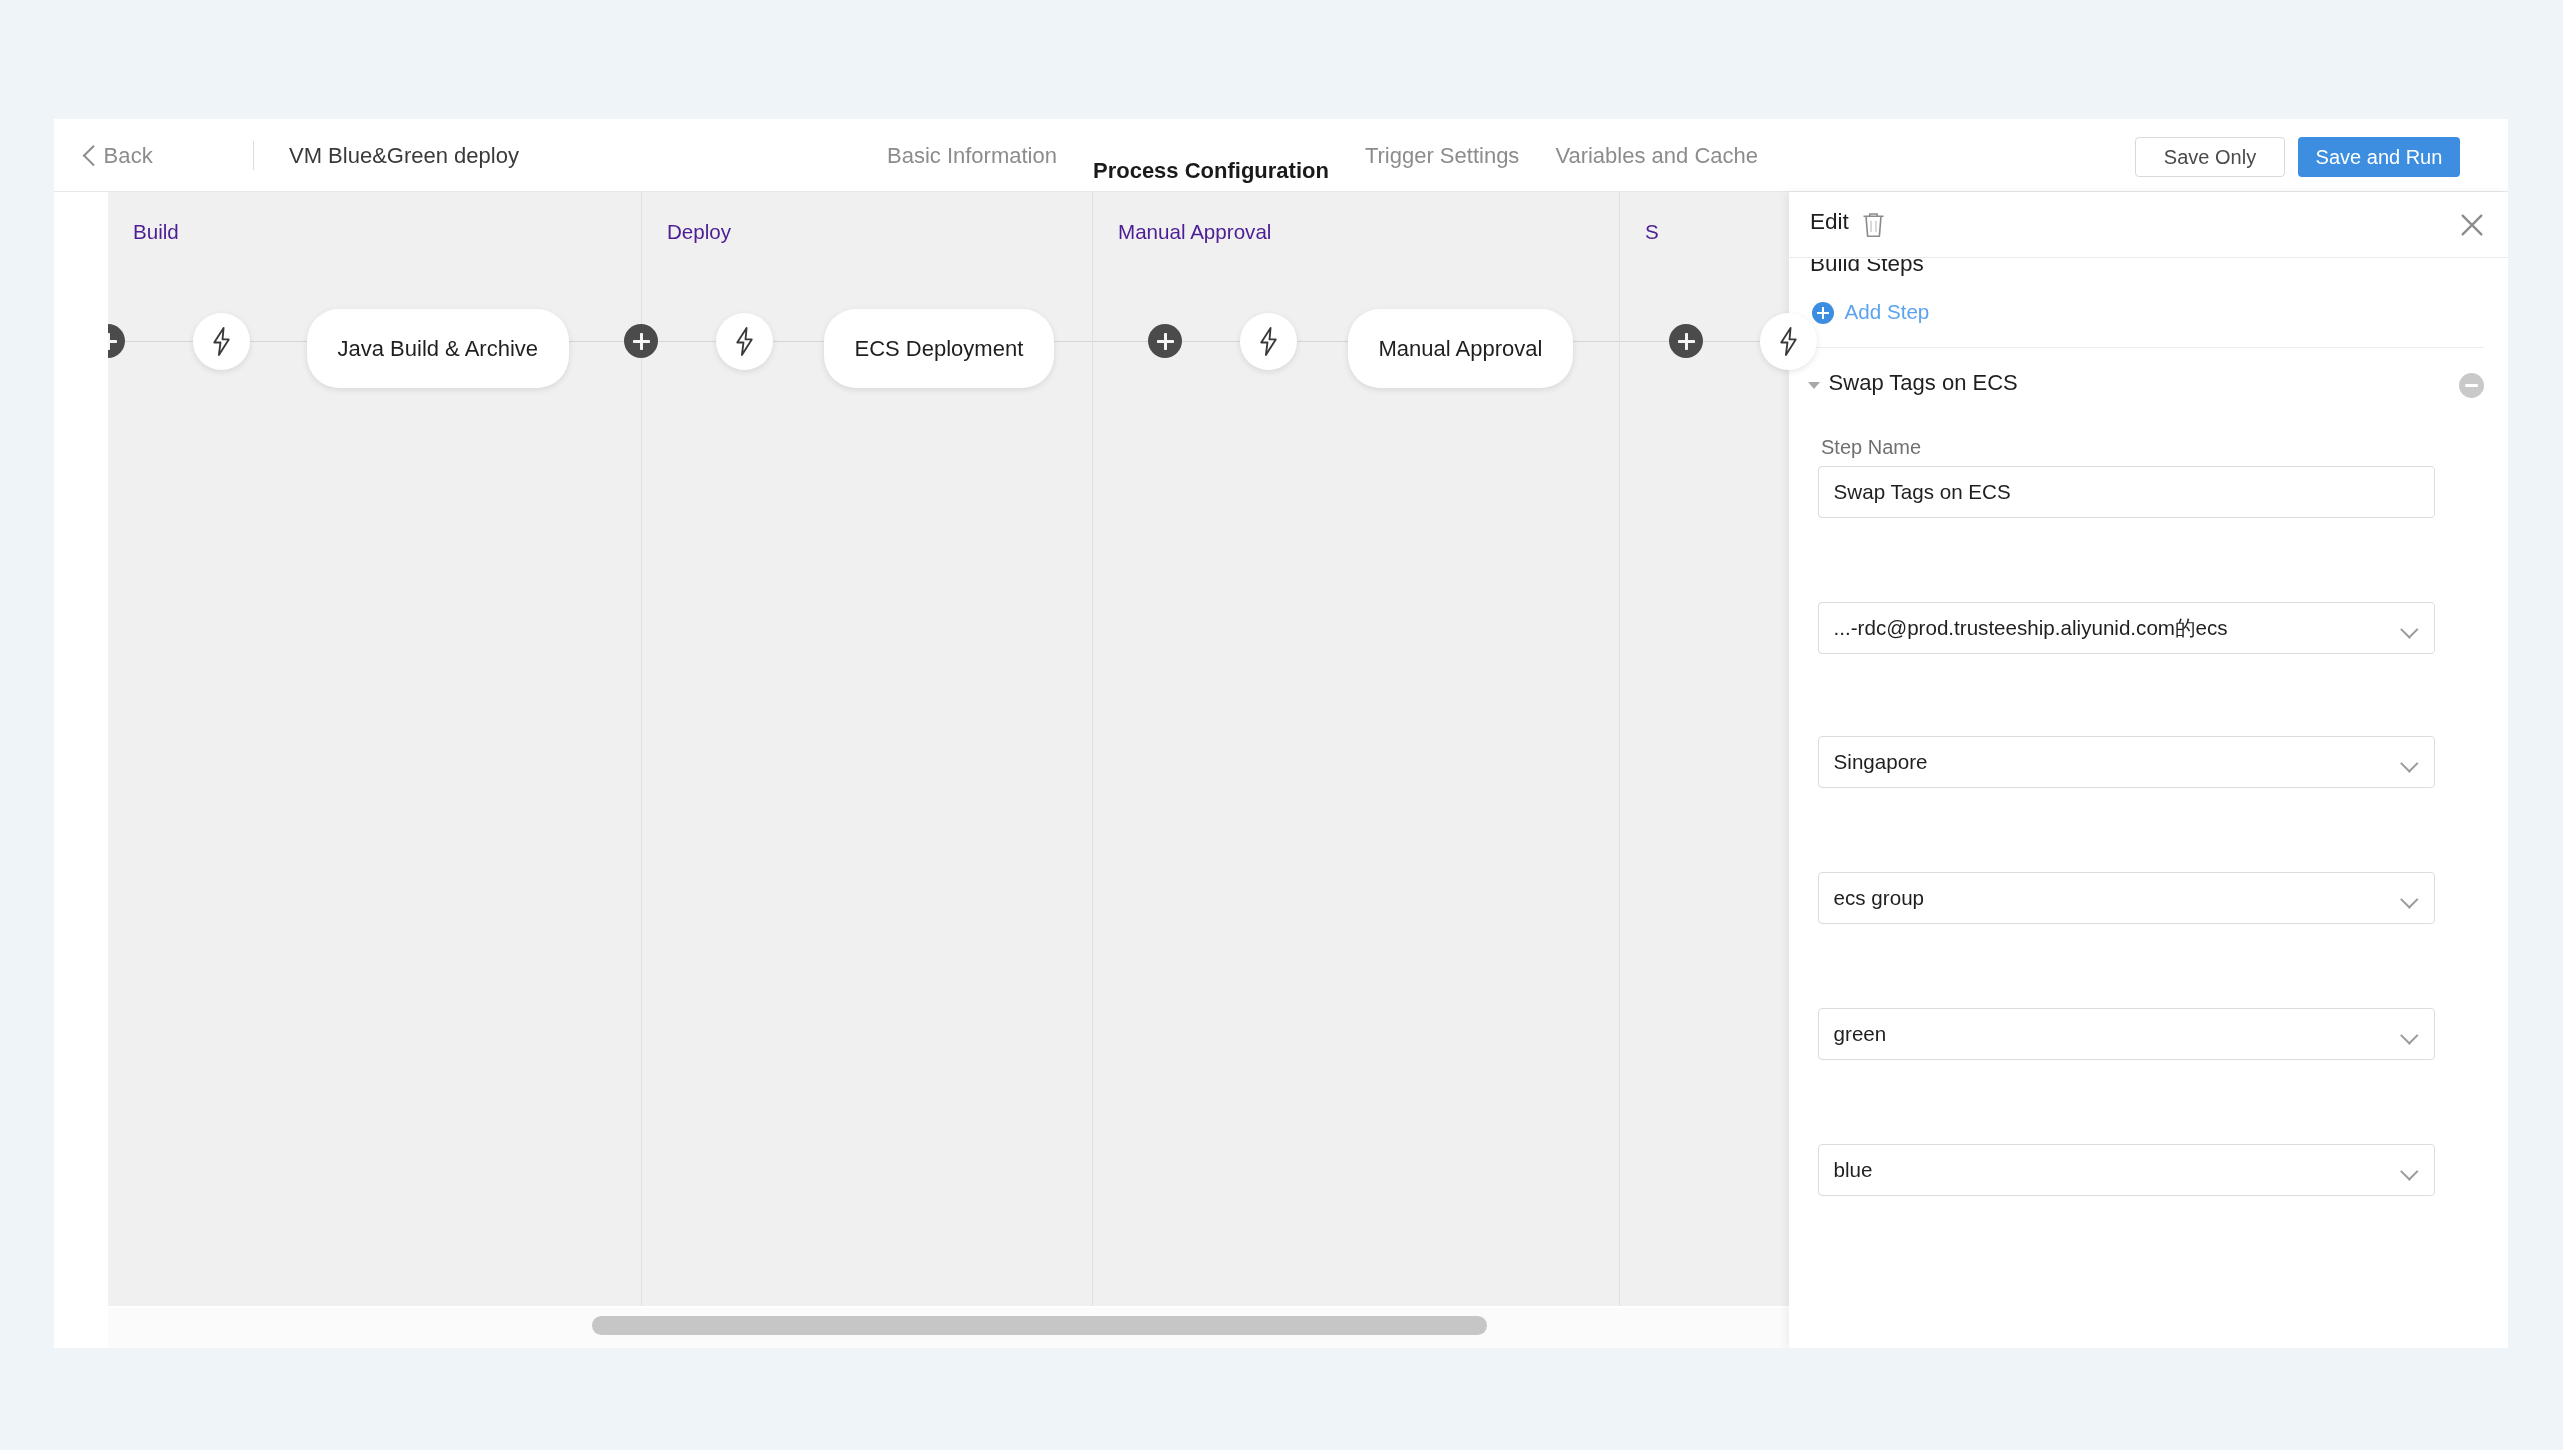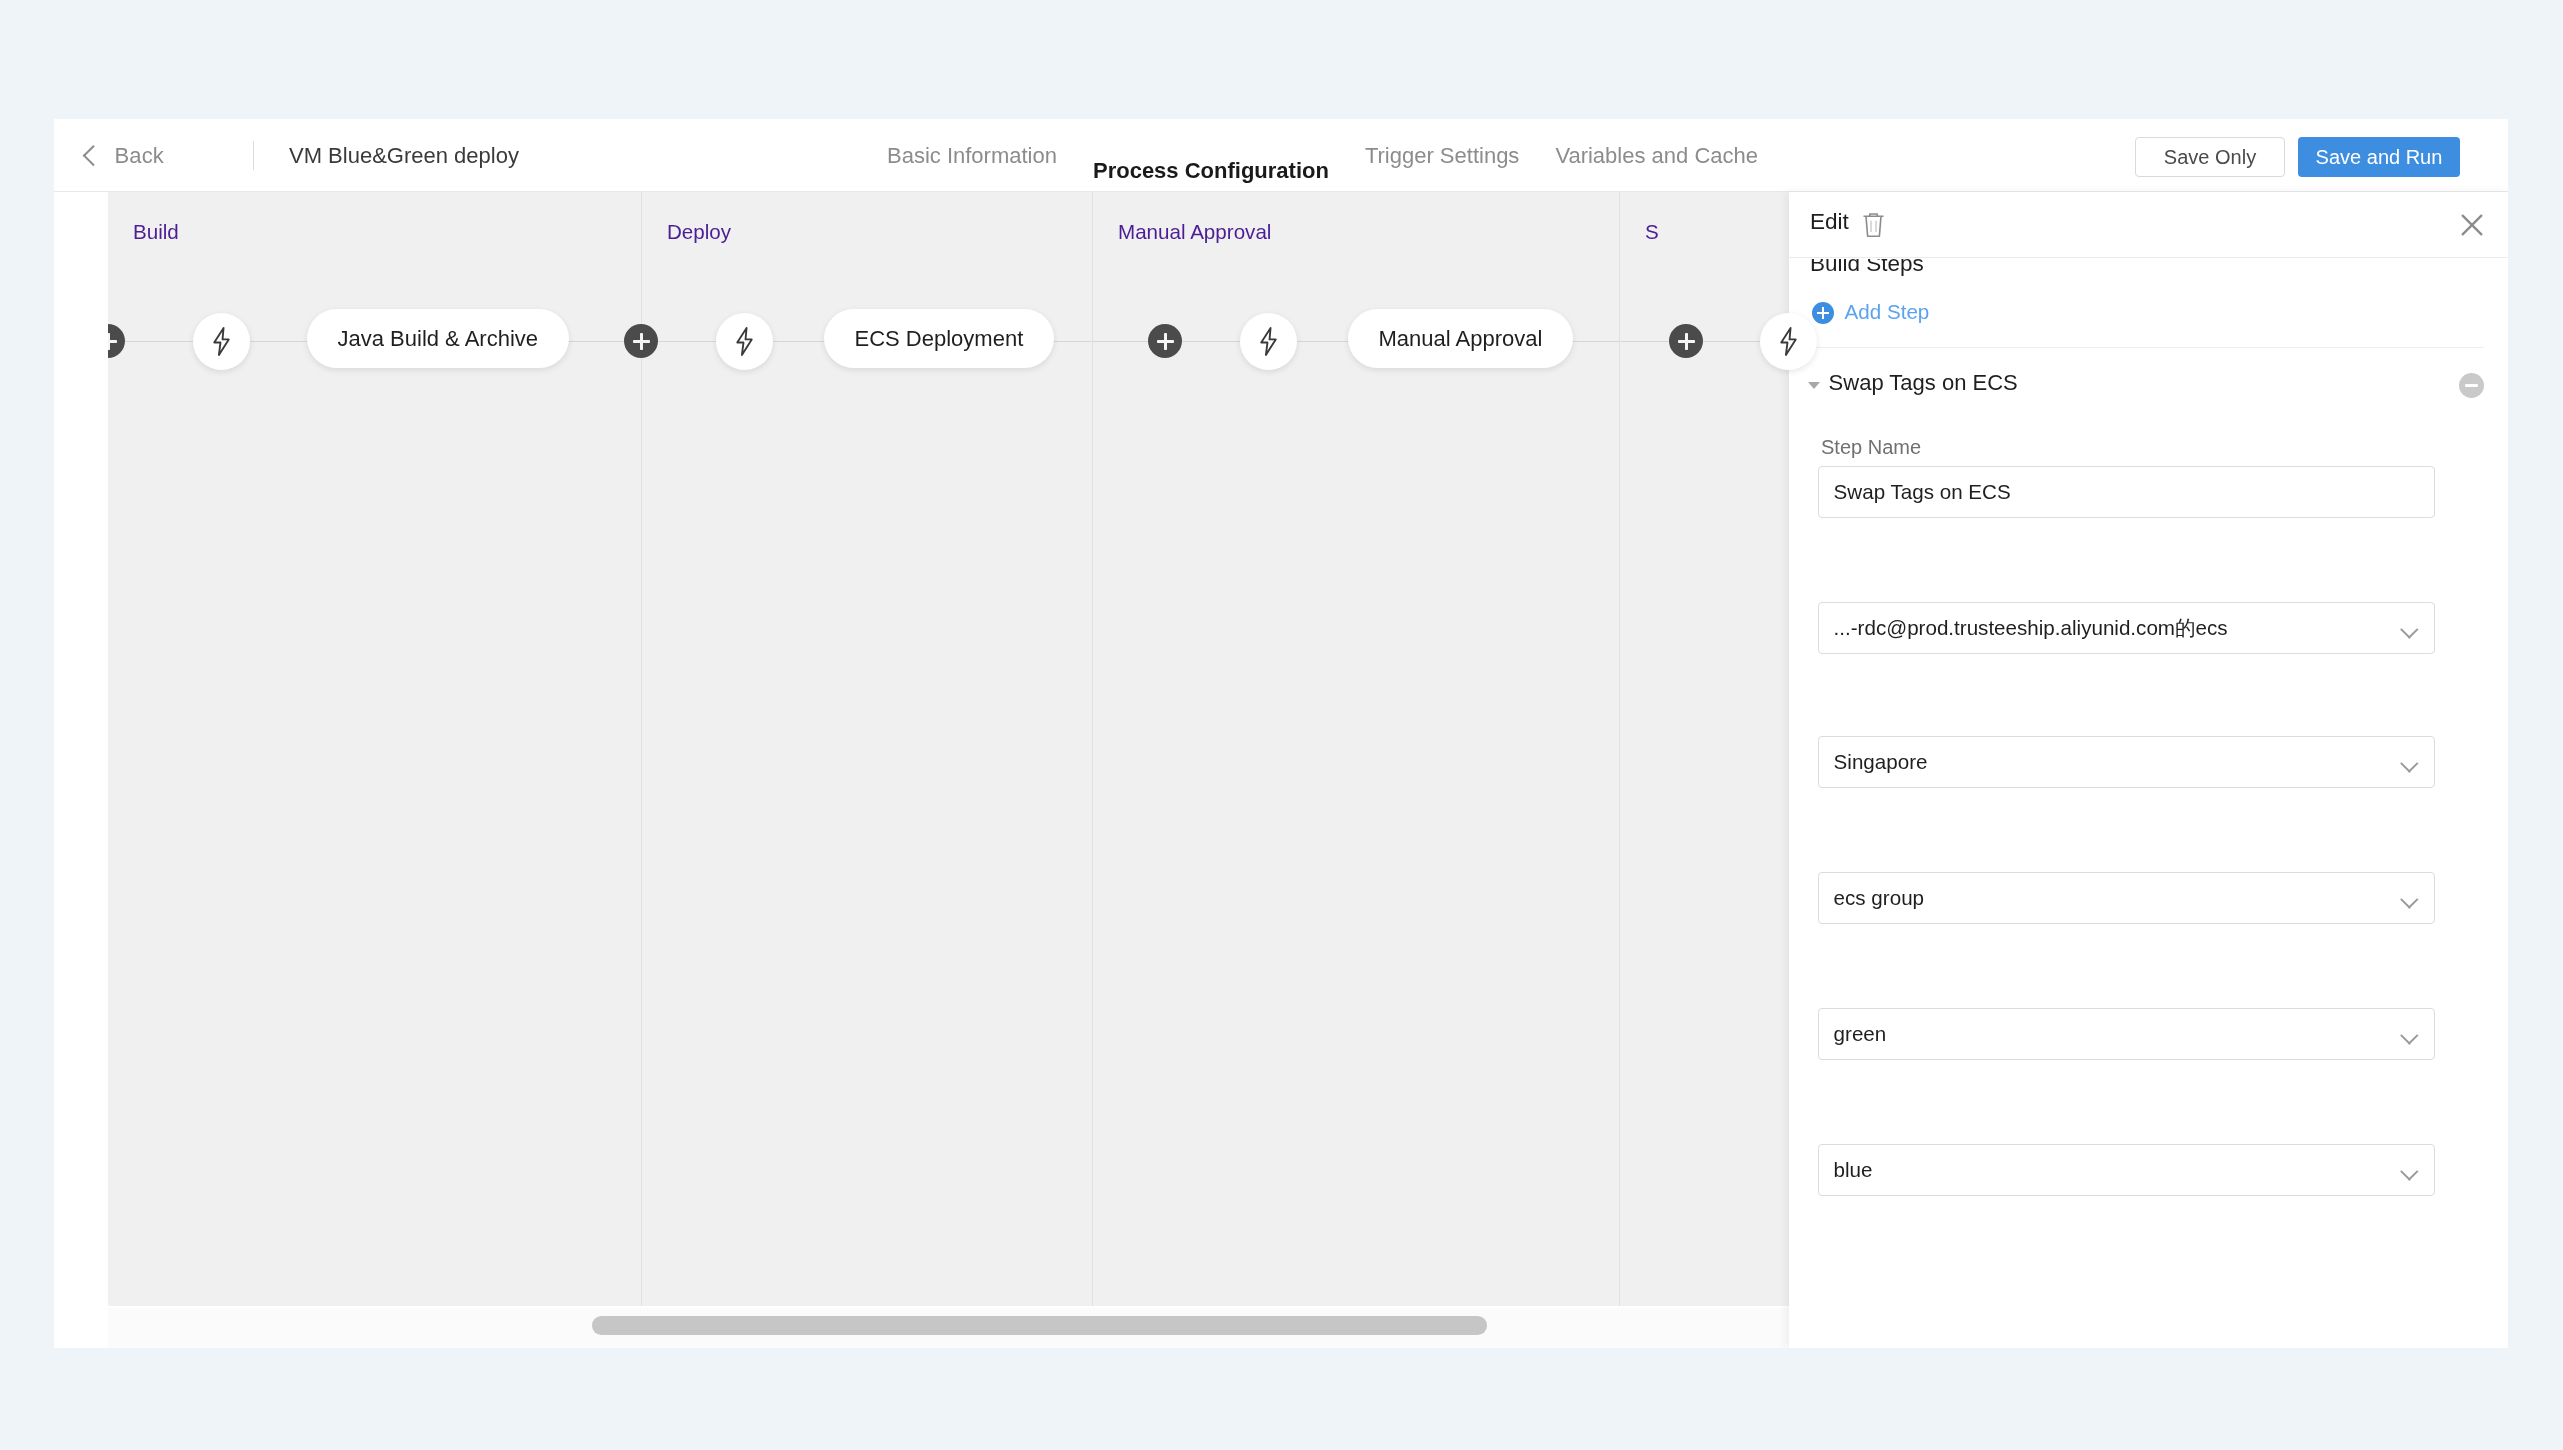--- a/index.html
+++ b/index.html
@@ -32,21 +32,21 @@
     background: #ffffff;
     border-bottom: 0.7px solid #e8e8e8;
   }
 
   #back-button {
     position: absolute;
     left: 32px; top: 0;
     height: 73px;
     display: flex;
     align-items: center;
-    gap: 14px;
+    gap: 3px;
     cursor: pointer;
   }
   #back-chevron {
     width: 14.6px; height: 14.6px;
     border-left: 2px solid #8c8c8c;
     border-bottom: 2px solid #8c8c8c;
     transform: rotate(45deg);
     margin-top: -1.3px;
   }
   #back-label {
@@ -199,21 +199,21 @@
     display: flex;
     align-items: center;
     justify-content: center;
     cursor: pointer;
     z-index: 2;
   }
 
   .task-node {
     position: absolute;
     top: 117px;
-    height: 59px;
+    height: 79px;
     background: #ffffff;
     border-radius: 32px;
     box-shadow: 0 2px 6.6px rgba(0,0,0,.10);
     display: flex;
     align-items: center;
     justify-content: center;
     padding: 0 30.5px;
     font-size: 22px;
     color: #1f1f1f;
     white-space: nowrap;

